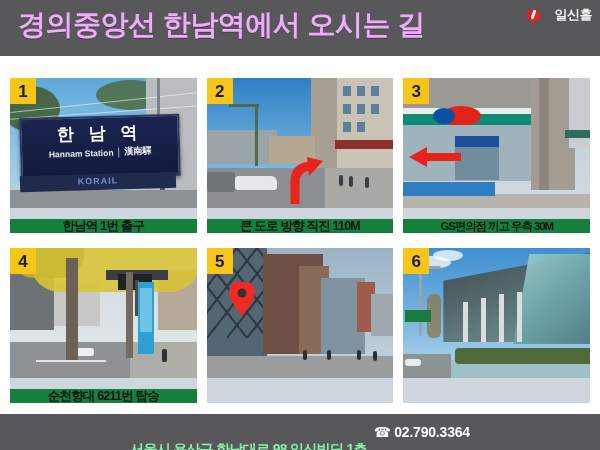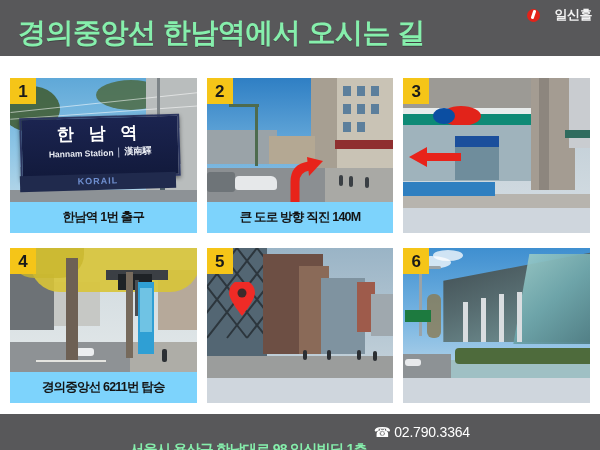--- a/index.html
+++ b/index.html
@@ -10,22 +10,22 @@
     overflow:hidden;
   }
   .page{position:relative;width:600px;height:450px;background:#fff;}
 
   
   .header{
     position:absolute;left:0;top:0;width:600px;height:56px;
     background:#58585a;
   }
   .header-title{
-    position:absolute;left:18px;top:14px;
-    font-size:28px;font-weight:bold;color:#86efac;
+    position:absolute;left:18px;top:6px;
+    font-size:28px;font-weight:bold;color:#f0abfc;
     letter-spacing:-0.5px;white-space:nowrap;
     text-shadow:0 1px 0 rgba(0,0,0,.25);
   }
   .brand{
     position:absolute;right:8px;top:6px;
     display:flex;align-items:center;gap:15px;
   }
   .brand-mark{
     width:13px;height:13px;border-radius:50%;
     background:#e2231a;position:relative;flex:none;
@@ -51,22 +51,22 @@
   .panel{position:relative;overflow:hidden;background:#cfd6dd;}
   .photo{position:absolute;left:0;top:0;right:0;bottom:25px;overflow:hidden;}
   .badge{
     position:absolute;left:0;top:0;z-index:6;
     width:26px;height:26px;background:#f5c518;
     color:#1a1a1a;font-size:17px;font-weight:bold;
     display:flex;align-items:center;justify-content:center;
     line-height:1;
   }
   .caption{
-    position:absolute;left:0;right:0;bottom:0;height:31px;
-    background:#7dd3fc;color:#141414;
+    position:absolute;left:0;right:0;bottom:0;height:14px;
+    background:#15803d;color:#141414;
     font-size:12.5px;font-weight:bold;letter-spacing:-0.8px;
     display:flex;align-items:center;justify-content:center;
     white-space:nowrap;
   }
   .caption.tight{font-size:11.5px;letter-spacing:-1.1px;}
 
   
   .sky{position:absolute;left:0;top:0;width:100%;height:100%;}
   .layer{position:absolute;}
 
@@ -207,21 +207,21 @@
 
   
   .footer{
     position:absolute;left:0;bottom:0;width:600px;height:36px;
     background:#58585a;display:flex;align-items:center;justify-content:center;
     gap:7px;
   }
   .f-addr{font-size:14px;font-weight:bold;color:#86efac;letter-spacing:-0.7px;margin-top:36px;}
   .f-phone-wrap{display:flex;align-items:center;gap:3px;}
   .f-tel-icon{font-size:14px;color:#ffffff;line-height:1;}
-  .f-phone{font-size:14px;font-weight:normal;color:#ffffff;letter-spacing:-0.2px;}
+  .f-phone{font-size:14px;font-weight:bold;color:#ffffff;letter-spacing:-0.2px;}
   .f-web{font-size:14px;font-weight:bold;color:#ffffff;letter-spacing:-0.2px;margin-left:4px;}
 </style>
 </head>
 <body>
 
 <div class="page">
 
   <div class="header">
     <div class="header-title">경의중앙선 한남역에서 오시는 길</div>
     <div class="brand">
@@ -284,21 +284,21 @@
         <div class="layer p2-pole"></div>
         <div class="layer p2-people" style="left:132px;bottom:22px;"></div>
         <div class="layer p2-people" style="left:142px;bottom:21px;"></div>
         <div class="layer p2-people" style="left:158px;bottom:20px;"></div>
         <svg class="layer p2-arrow" viewBox="0 0 40 48">
           <path d="M10 48 L10 26 Q10 12 24 10" stroke="#e8231a" stroke-width="9" fill="none" stroke-linecap="butt"></path>
           <polygon points="38 5 22 1 24 20" fill="#e8231a"></polygon>
         </svg>
       </div>
       <div class="badge">2</div>
-      <div class="caption">큰 도로 방향 직진 140M</div>
+      <div class="caption">큰 도로 방향 직진 110M</div>
     </div>
 
     <div class="panel">
       <div class="photo">
         <div class="sky p3-sky"></div>
         <div class="layer p3-top"></div>
         <div class="layer p3-band"></div>
         <div class="layer p3-band2"></div>
         <div class="layer p3-gs"></div>
         <div class="layer p3-gs2"></div>
@@ -309,20 +309,21 @@
         <div class="layer p3-colw"></div>
         <div class="layer p3-rbldg"></div>
         <div class="layer p3-awn2"></div>
         <div class="layer p3-ground"></div>
         <div class="layer p3-fence"></div>
         <svg class="layer p3-arrow" viewBox="0 0 52 22">
           <polygon points="0 11 18 1 18 7 52 7 52 15 18 15 18 21" fill="#e8231a"></polygon>
         </svg>
       </div>
       <div class="badge">3</div>
+      <div class="caption tight">GS편의점 끼고 우측 30M</div>
     </div>
 
     <div class="panel">
       <div class="photo">
         <div class="sky p4-sky"></div>
         <div class="layer p4-bldgL"></div>
         <div class="layer p4-bldgM"></div>
         <div class="layer p4-bldgR"></div>
         <div class="layer p4-canopy"></div>
         <div class="layer p4-canopy2"></div>
@@ -333,21 +334,21 @@
         <div class="layer p4-shelter"></div>
         <div class="layer p4-board"></div>
         <div class="layer p4-shelterleg"></div>
         <div class="layer p4-kiosk"></div>
         <div class="layer p4-kiosk2"></div>
         <div class="layer p4-trunk"></div>
         <div class="layer p4-trunk2"></div>
         <div class="layer p4-ped"></div>
       </div>
       <div class="badge">4</div>
-      <div class="caption">경의중앙선 6211번 탑승</div>
+      <div class="caption">순천향대 6211번 탑승</div>
     </div>
 
     <div class="panel">
       <div class="photo">
         <div class="sky p5-sky"></div>
         <div class="layer p5-glassL"></div>
         <svg class="layer p5-lattice" viewBox="0 0 60 112" preserveAspectRatio="none">
           <g stroke="#20262b" stroke-width="2" fill="none">
             <path d="M-30 0 L40 90 M-10 0 L60 90 M10 0 L80 90 M30 0 L100 90 M50 0 L120 90"></path>
             <path d="M90 0 L20 90 M70 0 L0 90 M50 0 L-20 90 M30 0 L-40 90 M110 0 L40 90"></path>

